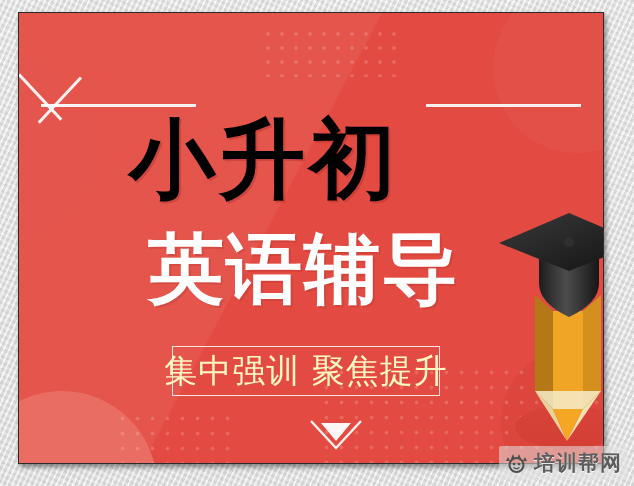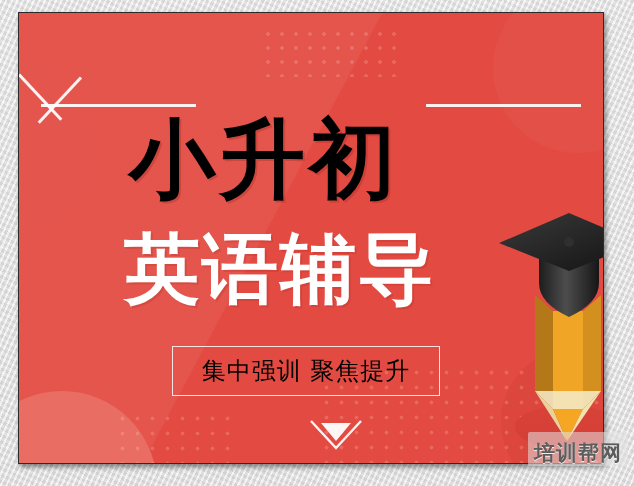--- a/index.html
+++ b/index.html
@@ -61,44 +61,44 @@
     text-shadow:2px 2px 0 rgba(160,40,30,.32);
     white-space:nowrap;
   }
   .title-sub{
     position:absolute;left:105px;top:218px;width:360px;
     font-family:Liberation Sans, sans-serif;
     font-size:76px;line-height:76px;font-weight:bold;
     color:#ffffff;letter-spacing:2px;
     text-shadow:2px 2px 0 rgba(160,40,30,.22);
     white-space:nowrap;
+    text-align:center;
   }
   
   .tagline-box{
     position:absolute;left:153px;top:333px;width:268px;height:50px;
     border:1.6px solid rgba(255,255,255,.85);
     box-sizing:border-box;
     display:flex;align-items:center;justify-content:center;
   }
   .tagline-text{
     font-family:"DejaVu Sans","Liberation Sans",sans-serif;
-    font-size:24px;font-weight:500;color:#000000;letter-spacing:1px;
+    font-size:33px;font-weight:500;color:#fef9c3;letter-spacing:1px;
     white-space:nowrap;
   }
   
   .arrow{position:absolute;left:288px;top:402px;width:58px;height:40px;}
   
   .illus{position:absolute;left:472px;top:196px;width:150px;height:250px;}
   
   .watermark{
-    position:absolute;right:6px;bottom:20px;height:30px;
+    position:absolute;right:6px;bottom:6px;height:30px;
     display:flex;align-items:center;gap:5px;
     padding:2px 6px;border-radius:2px;
     background:rgba(225,225,225,.55);
-    flex-direction:column;
   }
   .wm-text{
     font-family:"DejaVu Sans","Liberation Sans",sans-serif;
     font-size:21px;font-weight:bold;color:#5d5d5d;letter-spacing:1px;
     text-shadow:0 1px 0 rgba(255,255,255,.8);
   }
 </style>
 </head>
 <body>
 

